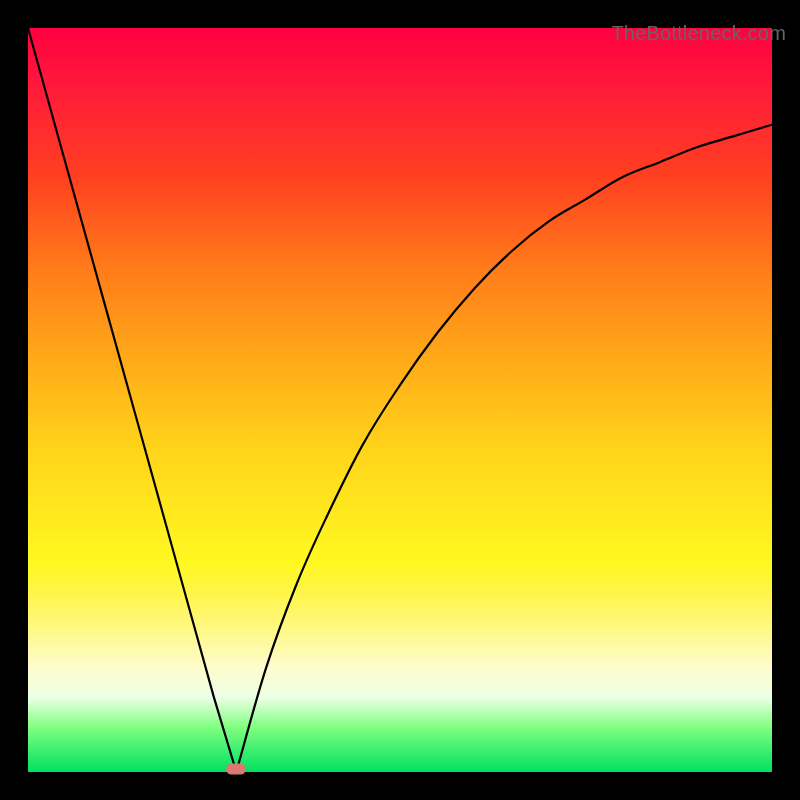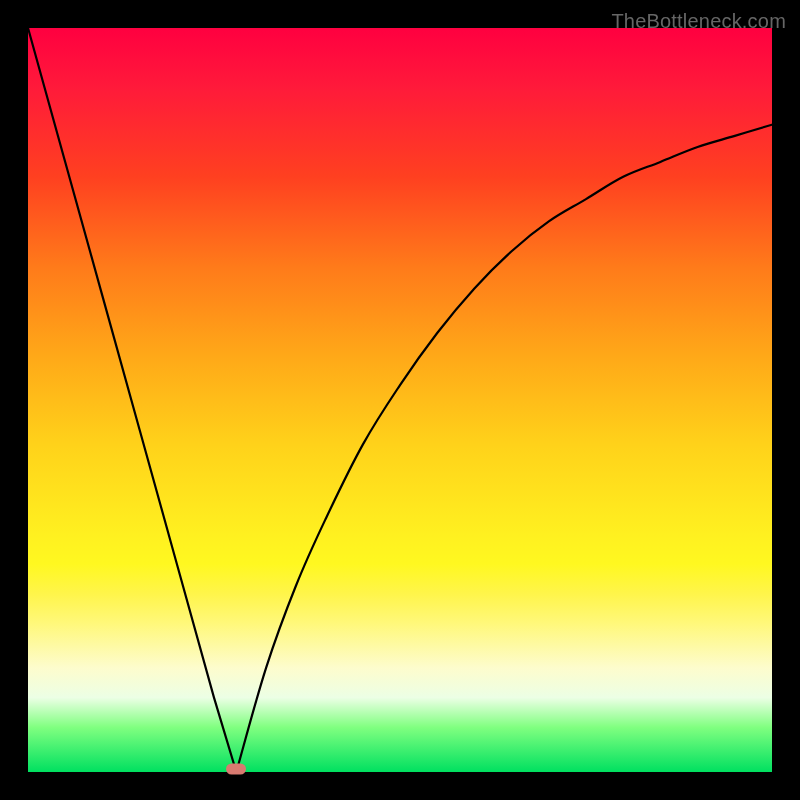--- a/index.html
+++ b/index.html
@@ -37,21 +37,21 @@
       #fff54a 76%,
       #fff87a 80%,
       #fdfccd 86%,
       #ecffe5 90%,
       #80ff80 94%,
       #00e060 100%
     );
   }
   .watermark {
     position: absolute;
-    top: 10px;
+    top: 22px;
     right: 14px;
     color: #666;
     font-size: 20px;
     font-weight: 400;
     letter-spacing: 0.2px;
     z-index: 5;
   }
   svg.curve {
     position: absolute;
     inset: 0;

